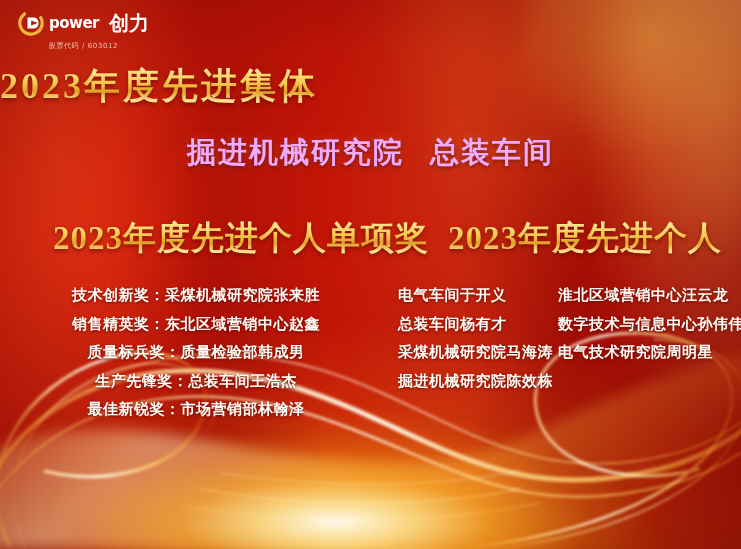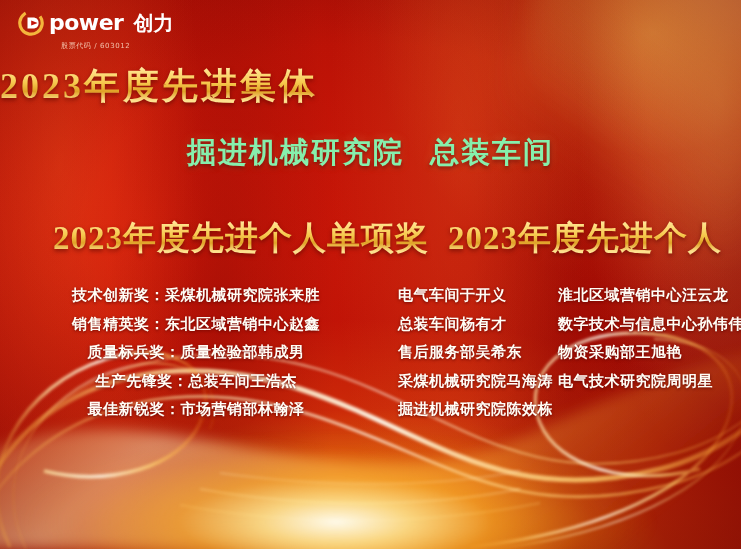--- a/index.html
+++ b/index.html
@@ -83,21 +83,21 @@
   }
   .logo-mark {
     position: relative;
     width: 26px; height: 26px;
     margin-right: 3px;
     flex: 0 0 auto;
   }
   .logo-word {
     font-family: "DejaVu Sans", sans-serif;
     font-weight: 700;
-    font-size: 22px;
+    font-size: 15px;
     letter-spacing: -0.5px;
     color: #ffffff;
     line-height: 26px;
   }
   .logo-cn {
     font-family: "DejaVu Sans", sans-serif;
     font-weight: 700;
     font-size: 20px;
     color: #ffffff;
     line-height: 26px;
@@ -115,21 +115,21 @@
   
   .gold-text {
     background-image: linear-gradient(180deg, #fff3c4 0%, #ffe189 18%, #f7c94e 42%, #e0a227 60%, #ffe494 80%, #c78a1c 100%);
     -webkit-background-clip: text;
     background-clip: text;
     color: transparent;
     -webkit-text-fill-color: transparent;
     filter: drop-shadow(0 2px 2px rgba(90,6,2,0.65));
   }
   .white-text {
-    color: #86efac;
+    color: #f0abfc;
     text-shadow: 0 2px 4px rgba(90,5,2,0.7), 0 0 10px rgba(255,200,120,0.25);
   }
 
   .title-main {
     position: absolute;
     left: 0; right: 0; top: 62px;
     font-size: 36px;
     font-weight: 700;
     letter-spacing: 3px;
     z-index: 6;
@@ -296,24 +296,20 @@
 
     <div class="col col-right">
       <div class="name-row">
         <span class="name-cell c1">电气车间于开义</span>
         <span class="name-cell c2">淮北区域营销中心汪云龙</span>
       </div>
       <div class="name-row">
         <span class="name-cell c1">总装车间杨有才</span>
         <span class="name-cell c2">数字技术与信息中心孙伟伟</span>
       </div>
-      <div class="name-row">
-        <span class="name-cell c1">售后服务部吴希东</span>
-        <span class="name-cell c2">物资采购部王旭艳</span>
-      </div>
       <div class="name-row wide">
         <span class="name-cell c1">采煤机械研究院马海涛</span>
         <span class="name-cell c2">电气技术研究院周明星</span>
       </div>
       <div class="name-row wide">
         <span class="name-cell c1">掘进机械研究院陈效栋</span>
       </div>
     </div>
 
   </div>

